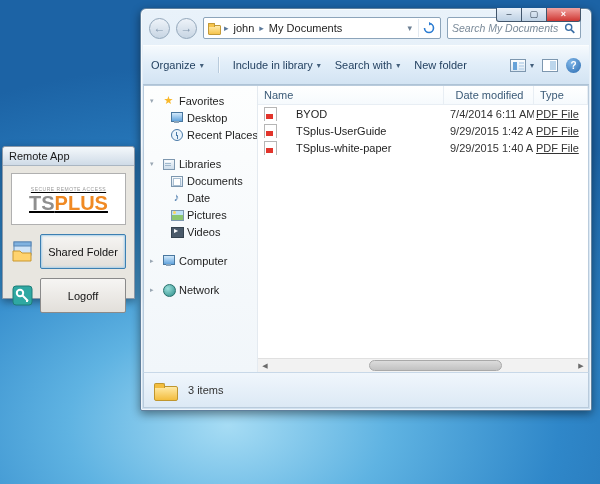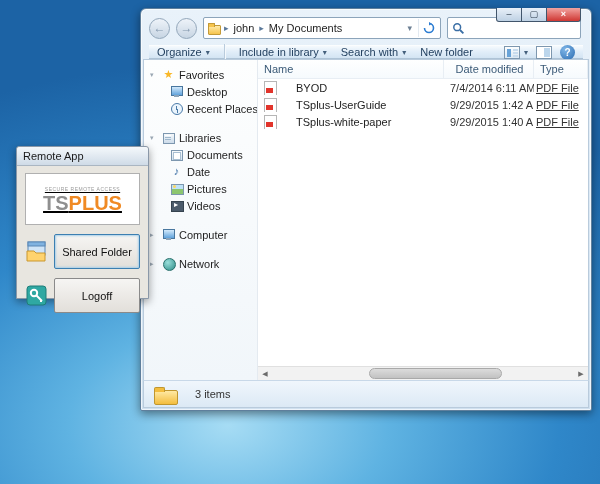--- a/index.html
+++ b/index.html
@@ -54,21 +54,21 @@
     width:134px; height:22px; background:#fff; border:1px solid #8ca4ba; border-radius:2px;
     display:flex; align-items:center; padding:0 4px; flex:none;
   }
   .searchbox input {
     border:none; outline:none; width:100%; font-family:"Liberation Sans",sans-serif;
     font-size:10.5px; font-style:italic; color:#444; background:transparent;
   }
   .searchbox input::placeholder { color:#7a8a99; font-style:italic; }
 
   .toolbar {
-    height:14px; margin:0 8px;
+    height:40px; margin:0 2px;
     background:linear-gradient(#f6fafd,#e2eef9 45%, #d3e4f3);
     border-top:1px solid #fbfdfe; border-bottom:1px solid #aec3d6;
     display:flex; align-items:center; padding:0 8px; gap:14px; color:#1e3c5c;
   }
   .tb-item { display:flex; align-items:center; gap:4px; white-space:nowrap; }
   .tb-arrow { font-size:8px; color:#44607c; }
   .tb-sep { width:1px; height:16px; background:#b9cbdc; box-shadow:1px 0 0 #f4f9fd; }
   .tb-right { margin-left:auto; display:flex; align-items:center; gap:8px; }
   .views-icon { width:16px; height:13px; border:1px solid #7d97af; background:linear-gradient(#fdfefe,#dbe8f3); position:relative; }
   .views-icon::before { content:""; position:absolute; left:2px; top:2px; width:4px; height:8px; background:#68a3d8; }
@@ -123,32 +123,32 @@
   .cell-name { width:186px; flex:none; display:flex; align-items:center; gap:20px; padding-left:6px; }
   .cell-date { width:90px; flex:none; padding-left:6px; color:#333; }
   .cell-type { flex:1; padding-left:2px; color:#333;text-decoration:underline; }
 
   .hscroll { position:absolute; left:0; right:0; bottom:0; height:14px; background:#f2f2f2; border-top:1px solid #e0e0e0; display:flex; align-items:center; }
   .hs-arrow { width:14px; height:13px; text-align:center; line-height:13px; font-size:7px; color:#6b6b6b; flex:none; }
   .hs-track { flex:1; position:relative; height:13px; }
   .hs-thumb { position:absolute; left:32%; width:44%; top:1px; height:11px; background:linear-gradient(#dcdcdc,#c2c2c2); border:1px solid #a9a9a9; border-radius:6px; }
 
   .statusbar {
-    height:28px; margin:0 2px 2px 2px; flex:none;
+    height:36px; margin:0 2px 2px 2px; flex:none;
     background:linear-gradient(#f0f6fc,#dcE9f5);
     border:1px solid #b9cbdc; border-top:1px solid #c8d8e8;
-    display:flex; align-items:center; padding:0 10px; gap:17px; color:#333;
+    display:flex; align-items:center; padding:0 10px; gap:10px; color:#333;
   }
   .status-folder { width:24px; height:19px; position:relative; flex:none; }
   .status-folder::before { content:""; position:absolute; left:0; top:5px; width:22px; height:13px; background:linear-gradient(#ffe9a4,#f3bd3e); border:1px solid #bf962f; border-radius:2px; }
   .status-folder::after { content:""; position:absolute; left:0; top:2px; width:9px; height:4px; background:#f3bd3e; border:1px solid #bf962f; border-bottom:none; border-radius:2px 2px 0 0; }
 
   
   .remoteapp {
-    position:absolute; left:16px; top:146px; width:133px; height:153px;
+    position:absolute; left:2px; top:146px; width:133px; height:153px;
     background:#e8e6e0;
     border:1px solid #8a98a8;
     border-radius:3px 3px 0 0;
     box-shadow:0 3px 8px rgba(0,0,0,.4);
     display:flex; flex-direction:column;
   }
   .ra-title {
     height:19px; flex:none; padding:3px 6px 0 6px; color:#1a1a1a;
     background:linear-gradient(#f4f8fb,#cfdbe7);
     border-bottom:1px solid #aab6c2; border-radius:3px 3px 0 0;
@@ -198,20 +198,21 @@
       <span class="addr-drop">▾</span>
       <span class="addr-refresh">
         <svg width="12" height="12" viewBox="0 0 12 12">
           <path d="M6 1.5 A4.5 4.5 0 1 1 1.5 6" fill="none" stroke="#2d7dd2" stroke-width="1.6"></path>
           <path d="M6 0 L9 1.7 L6 3.4 Z" fill="#2d7dd2"></path>
         </svg>
       </span>
     </div>
 
     <div class="searchbox">
+      <input type="text" placeholder="Search My Documents" style="">
       <svg width="13" height="13" viewBox="0 0 13 13">
         <circle cx="5.2" cy="5.2" r="3.4" fill="none" stroke="#3a6ea5" stroke-width="1.5"></circle>
         <line x1="8" y1="8" x2="11.4" y2="11.4" stroke="#3a6ea5" stroke-width="1.8"></line>
       </svg>
     </div>
   </div>
 
   <div class="toolbar">
     <span class="tb-item">
       <span>Organize</span>

